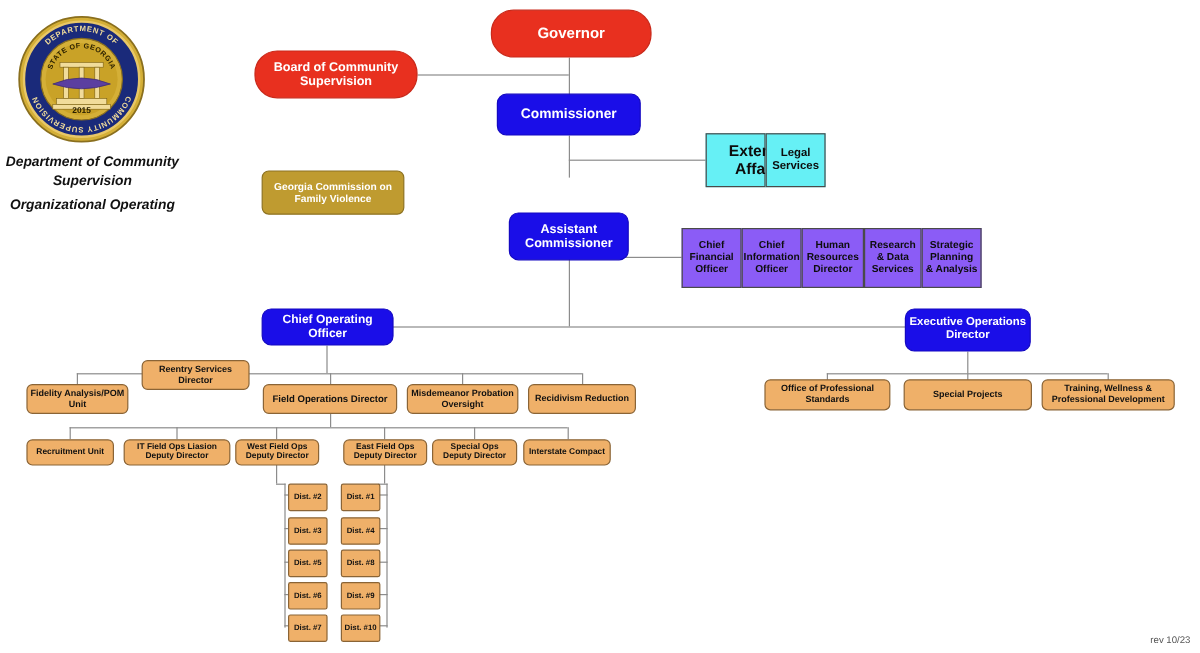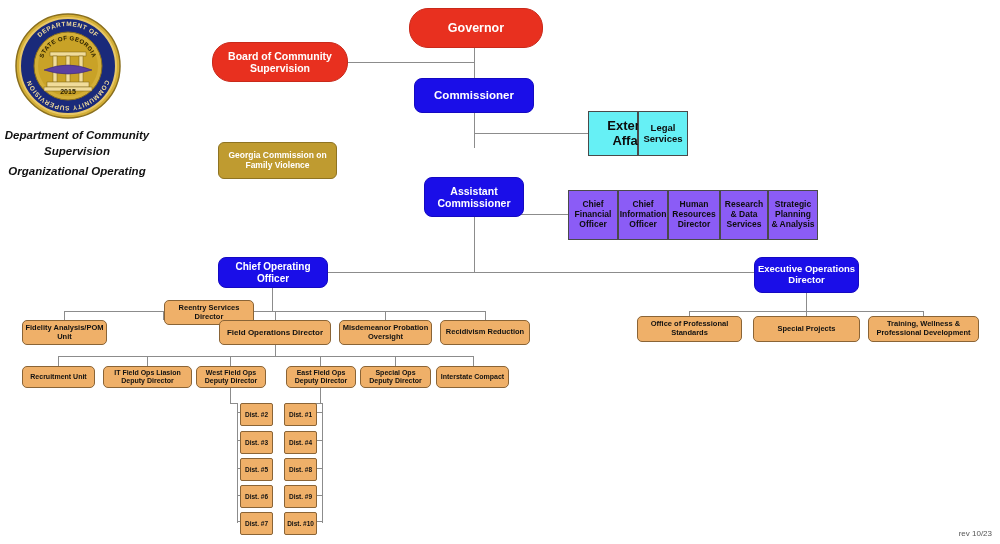--- a/index.html
+++ b/index.html
@@ -175,21 +175,21 @@
     <span>Chief Operating Officer</span>
   </div>
 
   <div class="box blue" style="left:754px;top:257px;width:105px;height:36px;font-size:9.5px;">
     <span>Executive Operations Director</span>
   </div>
 
   <div class="box tan" style="left:22px;top:320px;width:85px;height:25px;font-size:7.5px;">
     <span>Fidelity Analysis/POM Unit</span>
   </div>
-  <div class="box tan" style="left:118px;top:300px;width:90px;height:25px;font-size:7.5px;margin-left:46px;">
+  <div class="box tan" style="left:118px;top:300px;width:90px;height:25px;font-size:7.5px;">
     <span>Reentry Services Director</span>
   </div>
   <div class="box tan" style="left:219px;top:320px;width:112px;height:25px;font-size:8px;">
     <span>Field Operations Director</span>
   </div>
   <div class="box tan" style="left:339px;top:320px;width:93px;height:25px;font-size:7.5px;">
     <span>Misdemeanor Probation Oversight</span>
   </div>
   <div class="box tan" style="left:440px;top:320px;width:90px;height:25px;font-size:7.5px;">
     <span>Recidivism Reduction</span>

